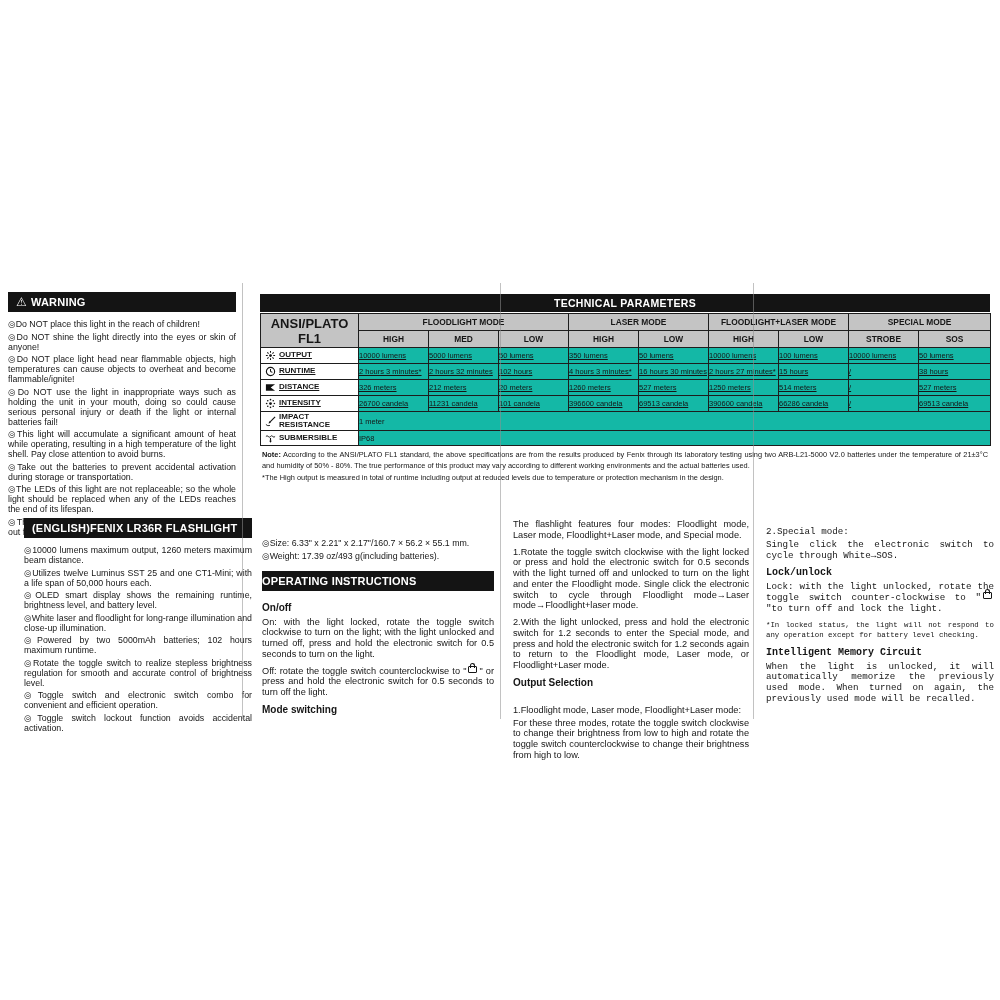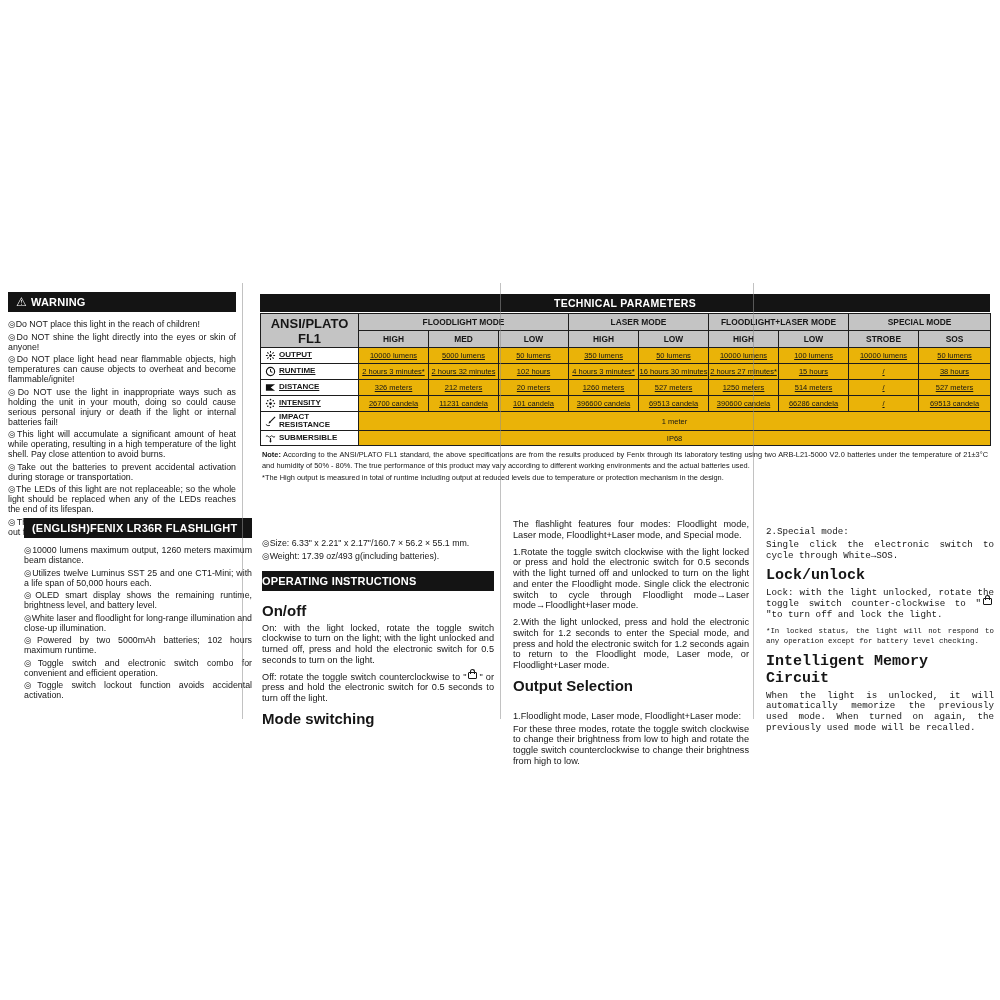--- a/index.html
+++ b/index.html
@@ -13,35 +13,35 @@
   .left-bar{height:20px;font-size:11px;padding-left:8px;margin-bottom:7px;letter-spacing:.2px;}
   .warn-tri{font-size:12px;margin-right:4px;line-height:1;}
   p.item{font-size:8.8px;line-height:1.14;text-align:justify;margin:0 0 2.5px 0;}
   
   .tech{position:absolute;left:260px;top:294px;width:730px;}
   .tech-bar{height:18px;font-size:10.5px;justify-content:center;letter-spacing:.3px;}
   table.tp{border-collapse:collapse;width:730px;table-layout:fixed;margin-top:1px;}
   table.tp td,table.tp th{border:1px solid #1d1d1d;padding:0;overflow:hidden;}
   .hcell{background:#c4c4c4;font-weight:bold;font-size:8.4px;text-align:center;}
   .corner{font-size:13px;}
-  .vcell{font-size:7.5px;text-align:center;white-space:nowrap;font-weight:normal;background:#eab308;}
+  .vcell{font-size:7.5px;text-align:left;white-space:nowrap;font-weight:normal;background:#14b8a6;}
   .lcell{background:#fff;}
   .lwrap{display:flex;align-items:center;gap:3px;padding-left:4px;}
   .lwrap span{font-size:8px;font-weight:bold;line-height:1.05;text-align:left;}
   .r-g{height:17px;} .r-s{height:17px;} .r-d{height:16px;text-decoration:underline;} .r-i{height:19px;} .r-b{height:15px;}
   .note{font-size:7.4px;line-height:1.45;text-align:justify;margin:4px 2px 0 2px;}
   .footnote{font-size:7.4px;line-height:1.4;text-align:left;margin:2px 2px 0 2px;}
   
   .tcol{position:absolute;box-sizing:border-box;}
   .col2{left:262px;top:538px;width:232px;}
   .col3{left:513px;top:519px;width:236px;}
   .col4{left:766px;top:527px;width:228px;font-family:Liberation Mono, monospace;}
   p.body{font-size:9.2px;line-height:1.17;text-align:justify;margin:0 0 6px 0;}
   p.tight{margin:0 0 2px 0;}
-  h4.h{font-size:15px;font-weight:bold;margin:0 0 4px 0;}
+  h4.h{font-size:10px;font-weight:bold;margin:0 0 4px 0;}
   .op-bar{height:20px;font-size:11px;margin:10px 0 11px 0;letter-spacing:.2px;}
   .gap-lg{margin-top:14px;}
   .gap-md{margin-top:10px;}
   p.small{font-size:7.4px;line-height:1.35;text-align:justify;margin:0 0 6px 0;}
   
   .lock{display:inline-block;width:7px;height:5px;border:1px solid #161616;border-radius:1px;position:relative;margin:0 2px;top:-1px;}
   .lock::before{content:"";position:absolute;left:1px;top:-4px;width:3px;height:4px;
     border:1px solid #161616;border-bottom:none;border-radius:2.5px 2.5px 0 0;}
   svg.ricon{flex:0 0 auto;}
 </style>
@@ -71,20 +71,21 @@
 
   <aside class="col-product">
     <div class="bar left-bar">
       <span>(ENGLISH)FENIX LR36R FLASHLIGHT</span>
     </div>
     <p class="item">◎10000 lumens maximum output, 1260 meters maximum beam distance.</p>
     <p class="item">◎Utilizes twelve Luminus SST 25 and one CT1-Mini; with a life span of 50,000 hours each.</p>
     <p class="item">◎OLED smart display shows the remaining runtime, brightness level, and battery level.</p>
     <p class="item">◎White laser and floodlight for long-range illumination and close-up illumination.</p>
     <p class="item">◎Powered by two 5000mAh batteries; 102 hours maximum runtime.</p>
+    <p class="item">◎Rotate the toggle switch to realize stepless brightness regulation for smooth and accurate control of brightness level.</p>
     <p class="item">◎Toggle switch and electronic switch combo for convenient and efficient operation.</p>
     <p class="item">◎Toggle switch lockout function avoids accidental activation.</p>
   </aside>
 
   <section class="tech">
     <div class="bar tech-bar">
       <span>TECHNICAL PARAMETERS</span>
     </div>
     <table class="tp">
       <colgroup>

